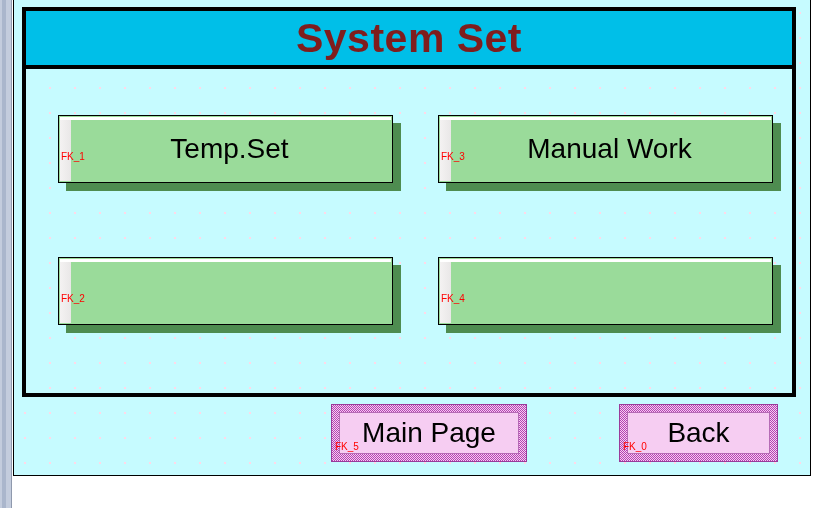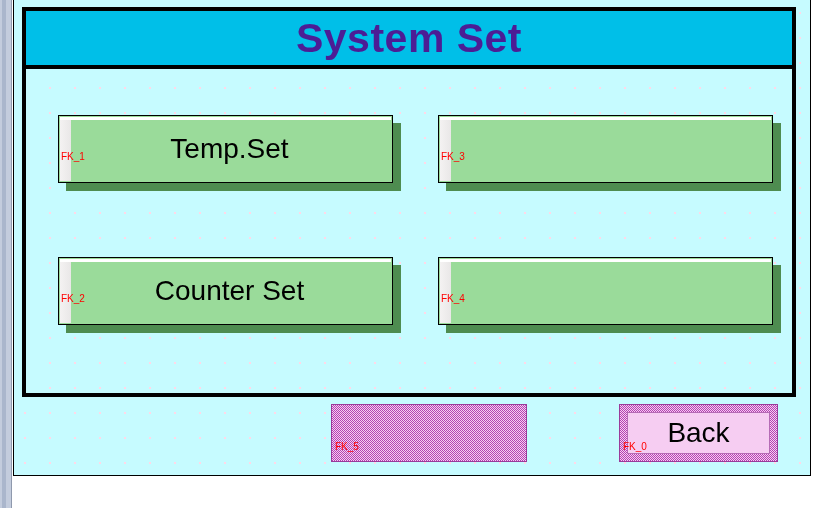--- a/index.html
+++ b/index.html
@@ -70,21 +70,21 @@
     background: #00bfe8;
     border-bottom: 4px solid #000000;
     box-sizing: border-box;
     display: flex;
     align-items: center;
     justify-content: center;
   }
   .title-text {
     font-size: 41px;
     font-weight: bold;
-    color: #4c1d95;
+    color: #7f1d1d;
     letter-spacing: 0.5px;
     line-height: 1;
     font-family: "Liberation Sans", sans-serif;
   }
 
   
   .fk-button {
     position: absolute;
     box-sizing: border-box;
   }
@@ -192,46 +192,49 @@
           <span class="btn-label">Temp.Set</span>
         </div>
         <span class="fk-tag">FK_1</span>
       </div>
 
       <div class="fk-button" style="left:412px; top:104px; width:335px; height:68px;">
         <div class="btn-shadow"></div>
         <div class="btn-face">
           <div class="btn-bevel-left"></div>
           <div class="btn-bevel-top"></div>
+          <span class="btn-label">Manual Work</span>
         </div>
         <span class="fk-tag">FK_3</span>
       </div>
 
       <div class="fk-button" style="left:32px; top:246px; width:335px; height:68px;">
         <div class="btn-shadow"></div>
         <div class="btn-face">
           <div class="btn-bevel-left"></div>
           <div class="btn-bevel-top"></div>
-          <span class="btn-label">Counter Set</span>
         </div>
         <span class="fk-tag">FK_2</span>
       </div>
 
       <div class="fk-button" style="left:412px; top:246px; width:335px; height:68px;">
         <div class="btn-shadow"></div>
         <div class="btn-face">
           <div class="btn-bevel-left"></div>
           <div class="btn-bevel-top"></div>
         </div>
         <span class="fk-tag">FK_4</span>
       </div>
 
     </div>
 
     <div class="nav-button" style="left:317px; top:404px; width:196px; height:58px;">
+      <div class="nav-face">
+        <span class="nav-label">Main Page</span>
+      </div>
       <span class="fk-tag">FK_5</span>
     </div>
 
     <div class="nav-button" style="left:605px; top:404px; width:159px; height:58px;">
       <div class="nav-face">
         <span class="nav-label">Back</span>
       </div>
       <span class="fk-tag">FK_0</span>
     </div>
 

